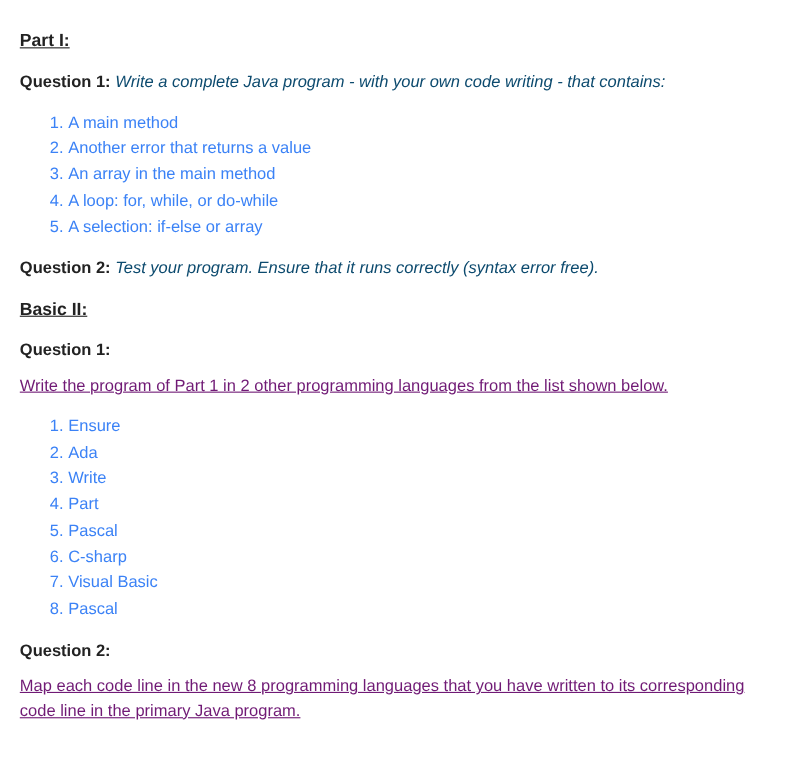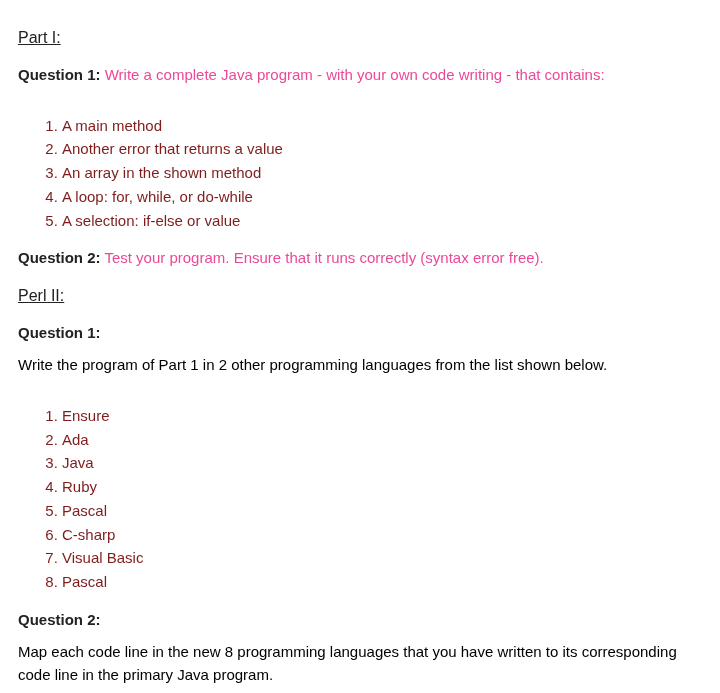--- a/index.html
+++ b/index.html
@@ -10,90 +10,91 @@
     body {
       font-family: Verdana, Geneva, sans-serif;
       font-size: 15px;
       color: #333;
       background: #fff;
       padding: 20px 18px;
       width: 720px;
       line-height: 1.5;
     }
     .part-heading {
-      font-weight: normal;
+      font-weight: bold;
       text-decoration: underline;
       font-size: 16px;
       margin-bottom: 14px;
       margin-top: 6px;
       color: #222;
     }
     .question-block {
       margin-bottom: 14px;
     }
     .question-label {
       font-weight: bold;
       color: #222;
     }
     .question-text {
-      color: #ec4899;
+      color: #0c4a6e;
+      font-style: italic;
     }
     .question-standalone {
       font-weight: bold;
       color: #222;
       margin-bottom: 10px;
     }
     .paragraph {
       margin-bottom: 14px;
-      color: #000000;
+      color: #701a75;
+      text-decoration: underline;
     }
     ol.requirements {
       list-style-type: decimal;
       padding-left: 44px;
       margin-bottom: 16px;
-      color: #7f1d1d;
-      margin-top: 28px;
+      color: #3b82f6;
     }
     ol.requirements li {
       margin-bottom: 2px;
       line-height: 1.45;
     }
   </style>
 </head>
 <body>
 
 <div class="part-heading">Part I:</div>
 
 <div class="question-block">
   <span class="question-label">Question 1:</span><span class="question-text"> Write a complete Java program - with your own code writing - that contains:</span>
 </div>
 
 <ol class="requirements">
   <li>A main method</li>
   <li>Another error that returns a value</li>
-  <li>An array in the shown method</li>
+  <li>An array in the main method</li>
   <li>A loop: for, while, or do-while</li>
-  <li>A selection: if-else or value</li>
+  <li>A selection: if-else or array</li>
 </ol>
 
 <div class="question-block">
   <span class="question-label">Question 2:</span><span class="question-text"> Test your program. Ensure that it runs correctly (syntax error free).</span>
 </div>
 
-<div class="part-heading">Perl II:</div>
+<div class="part-heading">Basic II:</div>
 
 <div class="question-standalone">Question 1:</div>
 
 <div class="paragraph">Write the program of Part 1 in 2 other programming languages from the list shown below.</div>
 
 <ol class="requirements">
   <li>Ensure</li>
   <li>Ada</li>
-  <li>Java</li>
-  <li>Ruby</li>
+  <li>Write</li>
+  <li>Part</li>
   <li>Pascal</li>
   <li>C-sharp</li>
   <li>Visual Basic</li>
   <li>Pascal</li>
 </ol>
 
 <div class="question-standalone">Question 2:</div>
 
 <div class="paragraph">Map each code line in the new 8 programming languages that you have written to its corresponding code line in the primary Java program.</div>
 

